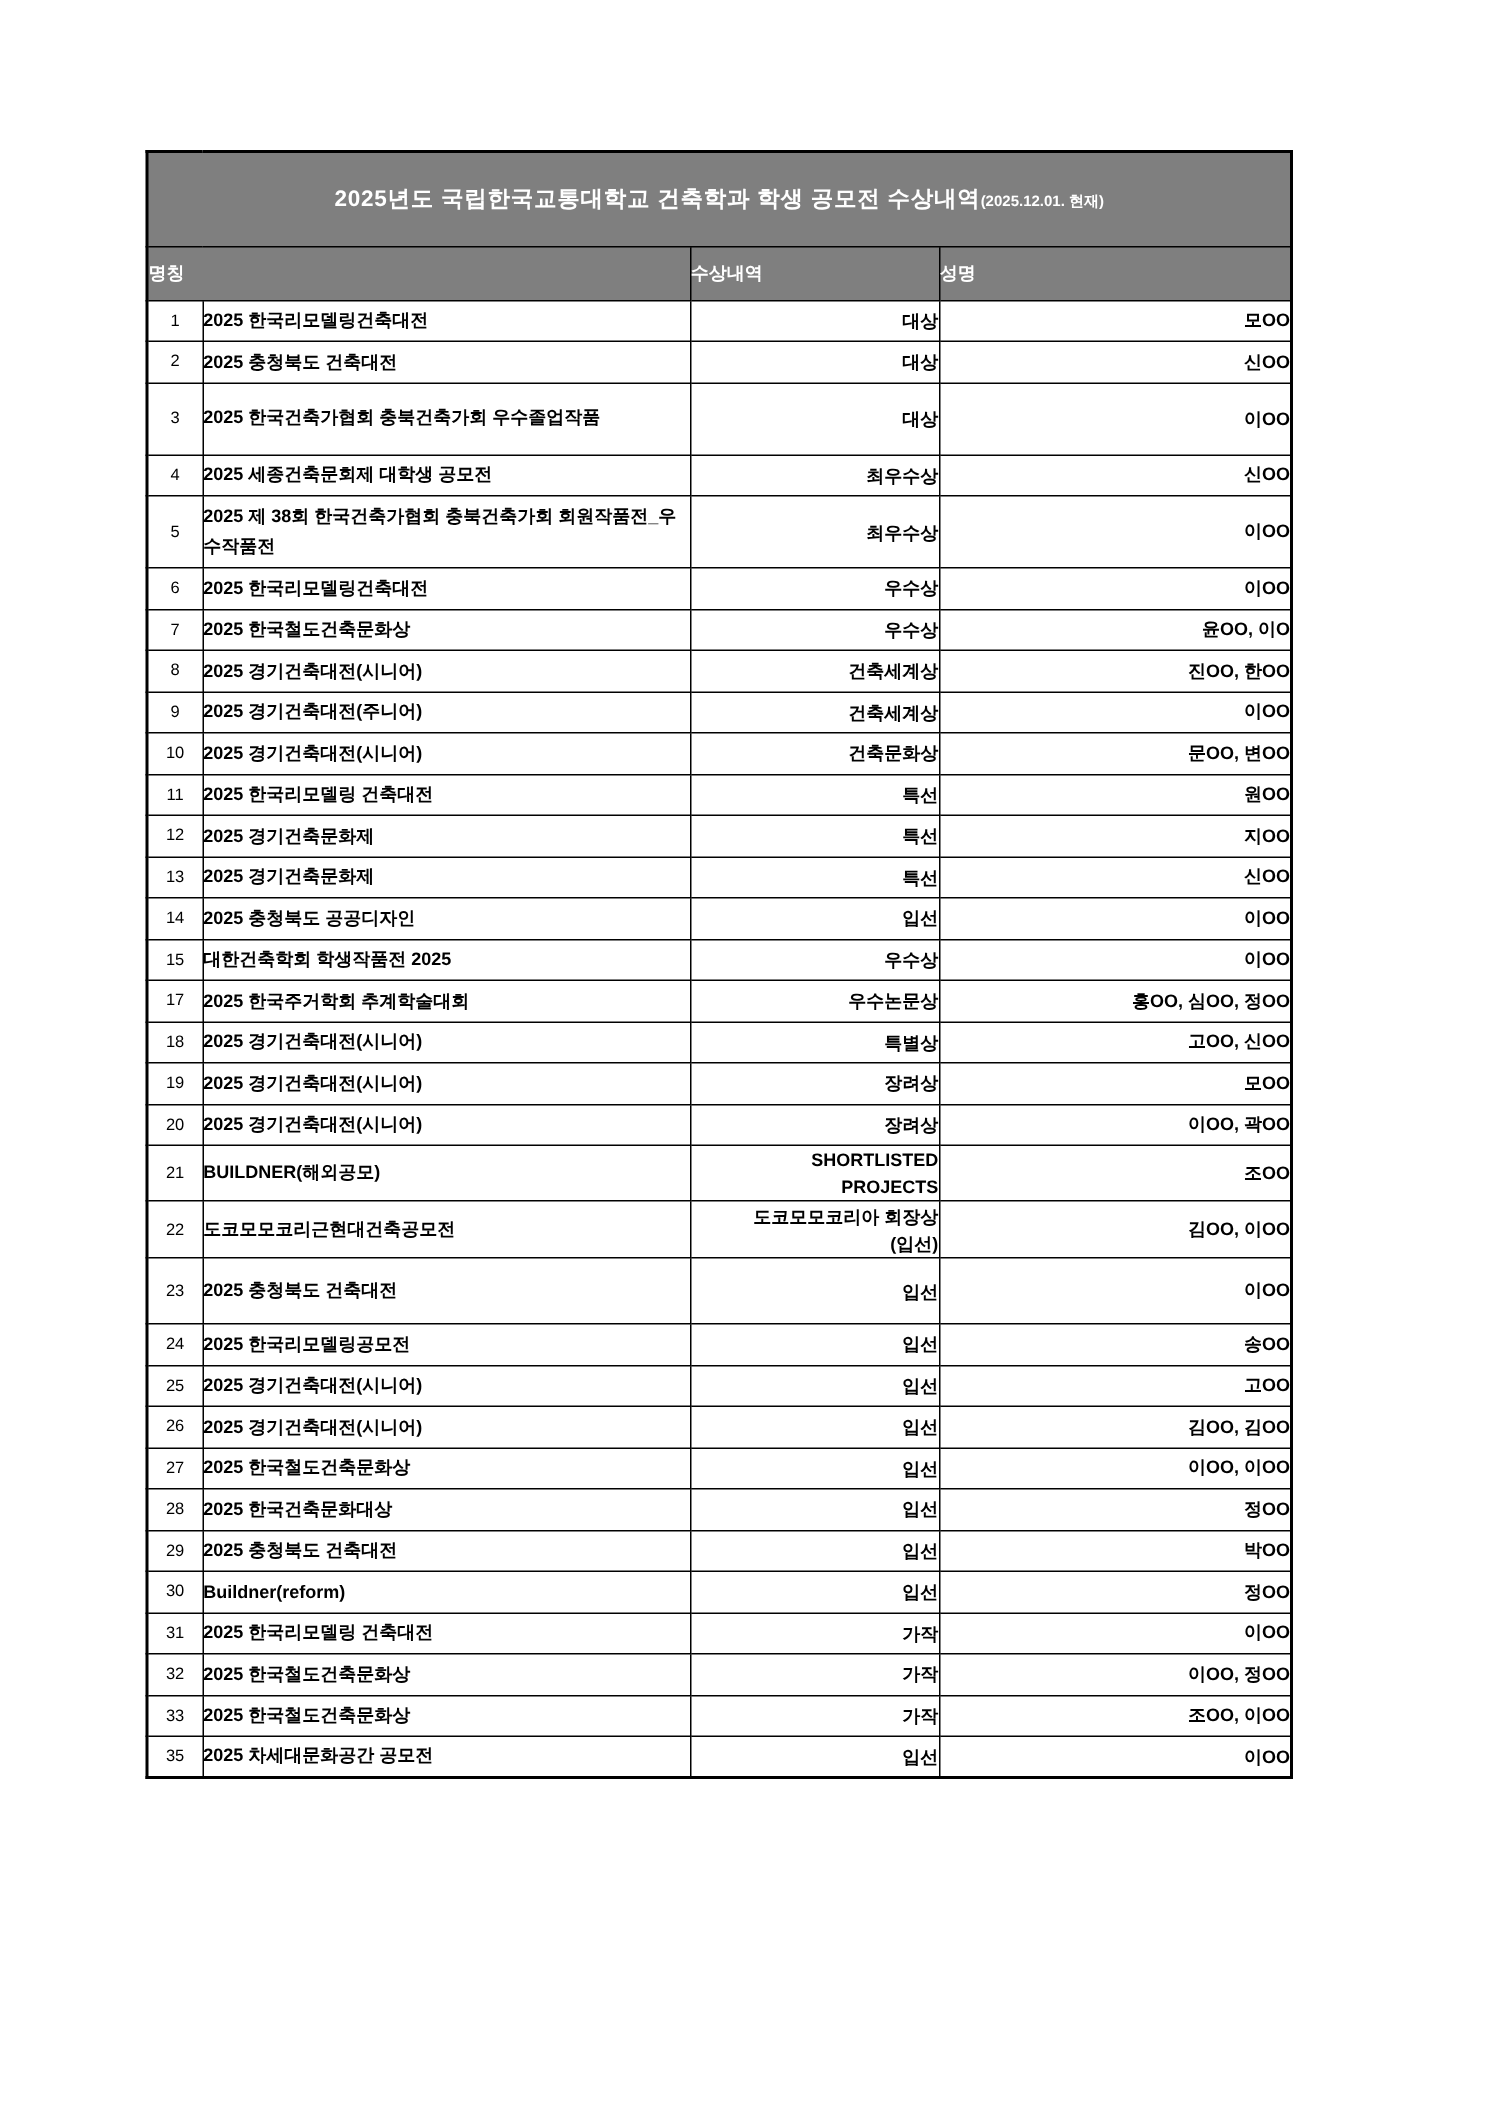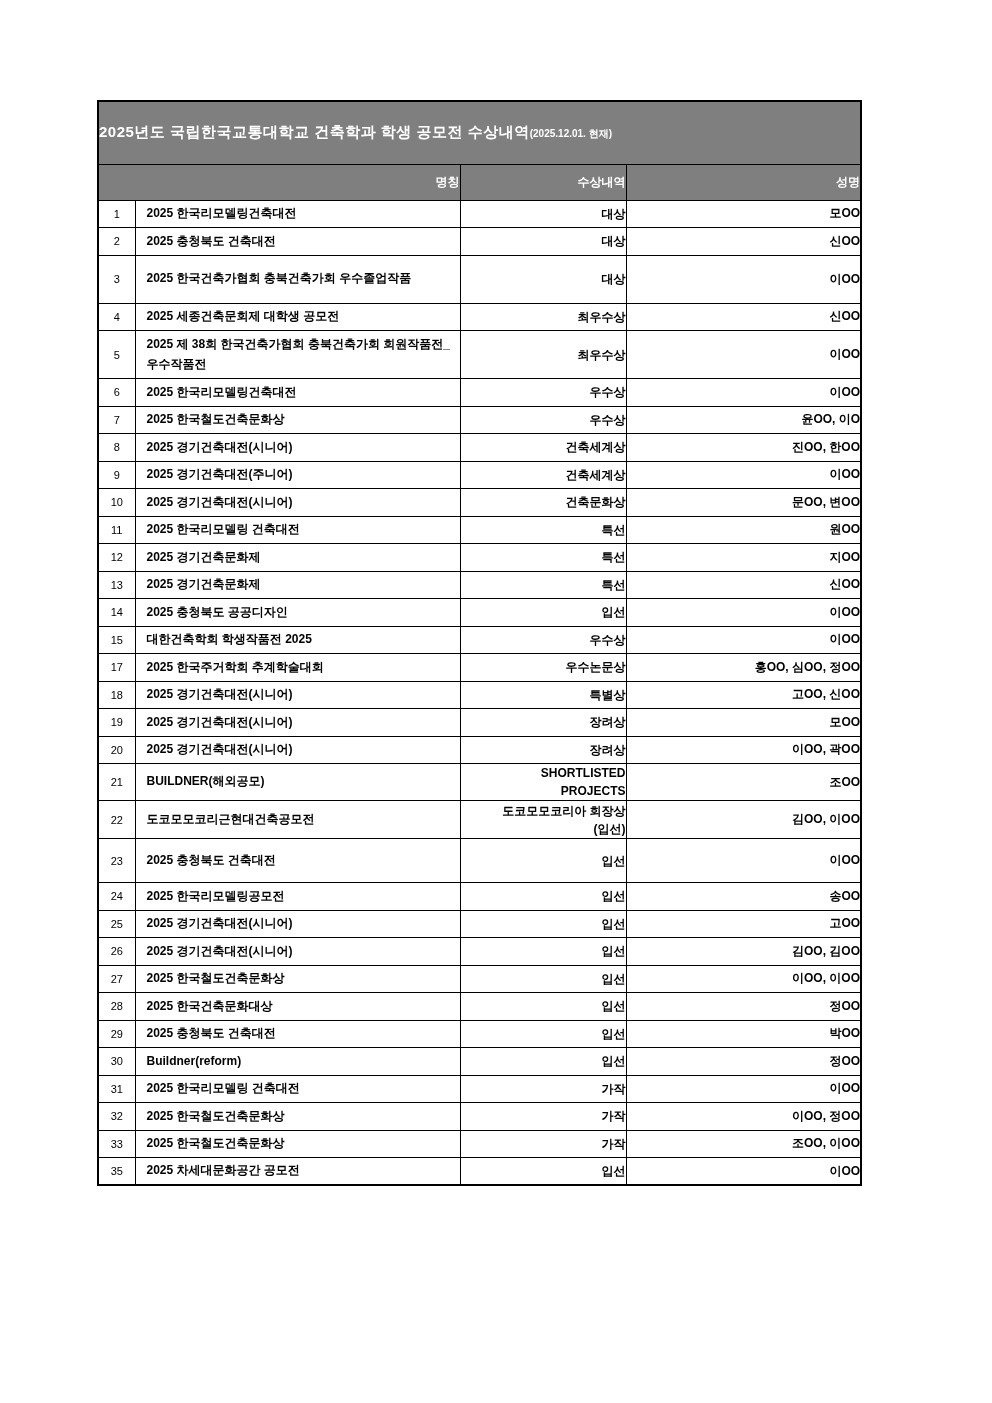--- a/index.html
+++ b/index.html
@@ -23,40 +23,40 @@
   table.award-table, table.award-table th, table.award-table td {
     border: 1px solid #000;
   }
   table.award-table { border: 2px solid #000; }
 
   
   th.title-cell {
     height: 63px;
     background: #7f7f7f;
     color: #ffffff;
-    text-align: left;
+    text-align: center;
     vertical-align: middle;
     font-weight: bold;
     font-size: 15px;
     letter-spacing: 0.5px;
   }
   th.title-cell .title-suffix {
     font-size: 10px;
     font-weight: bold;
     letter-spacing: 0;
   }
 
   
   tr.head-row th {
     height: 36px;
     background: #7f7f7f;
     color: #ffffff;
     font-weight: bold;
     font-size: 12px;
-    text-align: right;
+    text-align: left;
     vertical-align: middle;
   }
 
   
   tbody tr { height: 27.5px; }
   tbody tr:nth-child(3)  { height: 48px; }
   tbody tr:nth-child(5)  { height: 48px; }
   tbody tr:nth-child(21) { height: 38px; }
   tbody tr:nth-child(22) { height: 44px; margin-top: 28px; }
 
@@ -66,21 +66,20 @@
     background: #ffffff;
   }
   td.c-no {
     text-align: center;
     font-weight: normal;
     font-size: 11px;
   }
   td.c-name {
     text-align: left;
     font-weight: bold;
-    padding-left: 11px;
     padding-right: 6px;
     line-height: 1.6;
   }
   td.c-award {
     text-align: right;
     font-weight: bold;
     white-space: pre-line;
     line-height: 1.5;
   }
   td.c-person {

